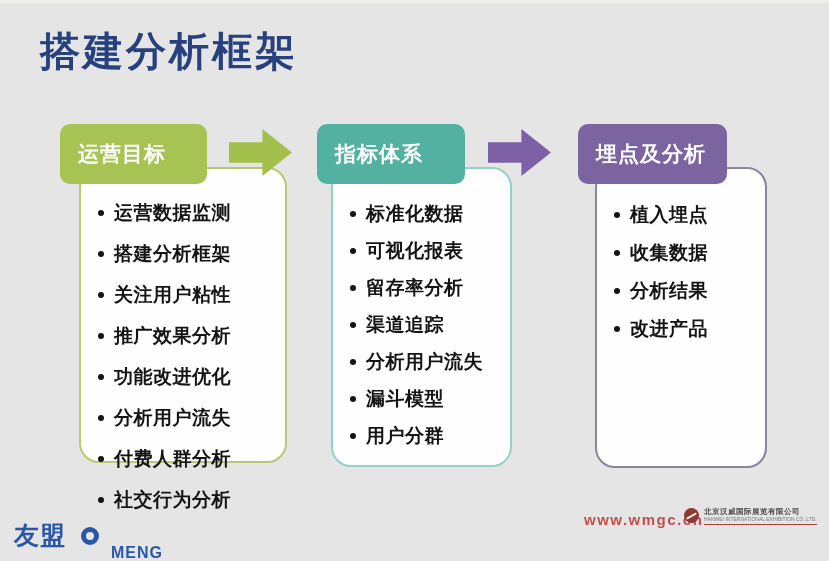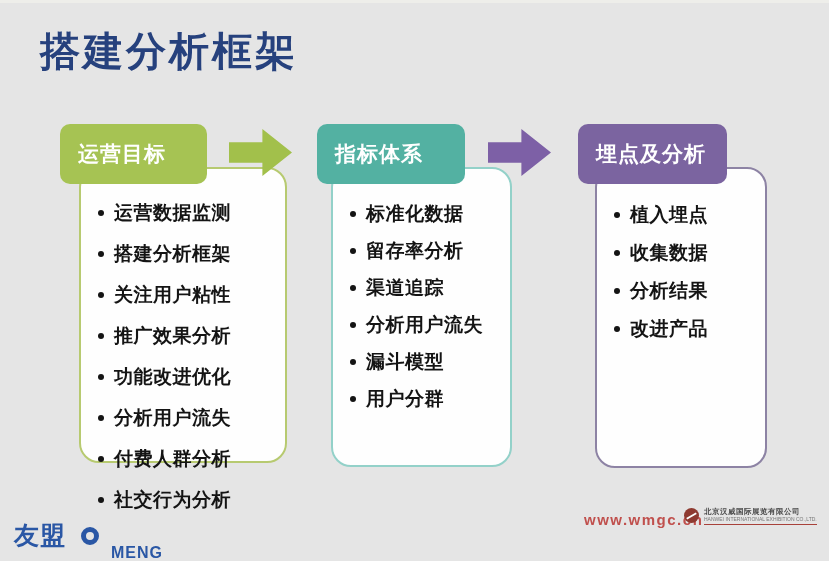--- a/index.html
+++ b/index.html
@@ -113,20 +113,24 @@
       </div>
   </div>
 
   <div class="listbox listbox-2">
     <div class="li">
         <span class="dot"></span>
         <span class="li-text">标准化数据</span>
       </div>
     <div class="li">
         <span class="dot"></span>
+        <span class="li-text">可视化报表</span>
+      </div>
+    <div class="li">
+        <span class="dot"></span>
         <span class="li-text">留存率分析</span>
       </div>
     <div class="li">
         <span class="dot"></span>
         <span class="li-text">渠道追踪</span>
       </div>
     <div class="li">
         <span class="dot"></span>
         <span class="li-text">分析用户流失</span>
       </div>

